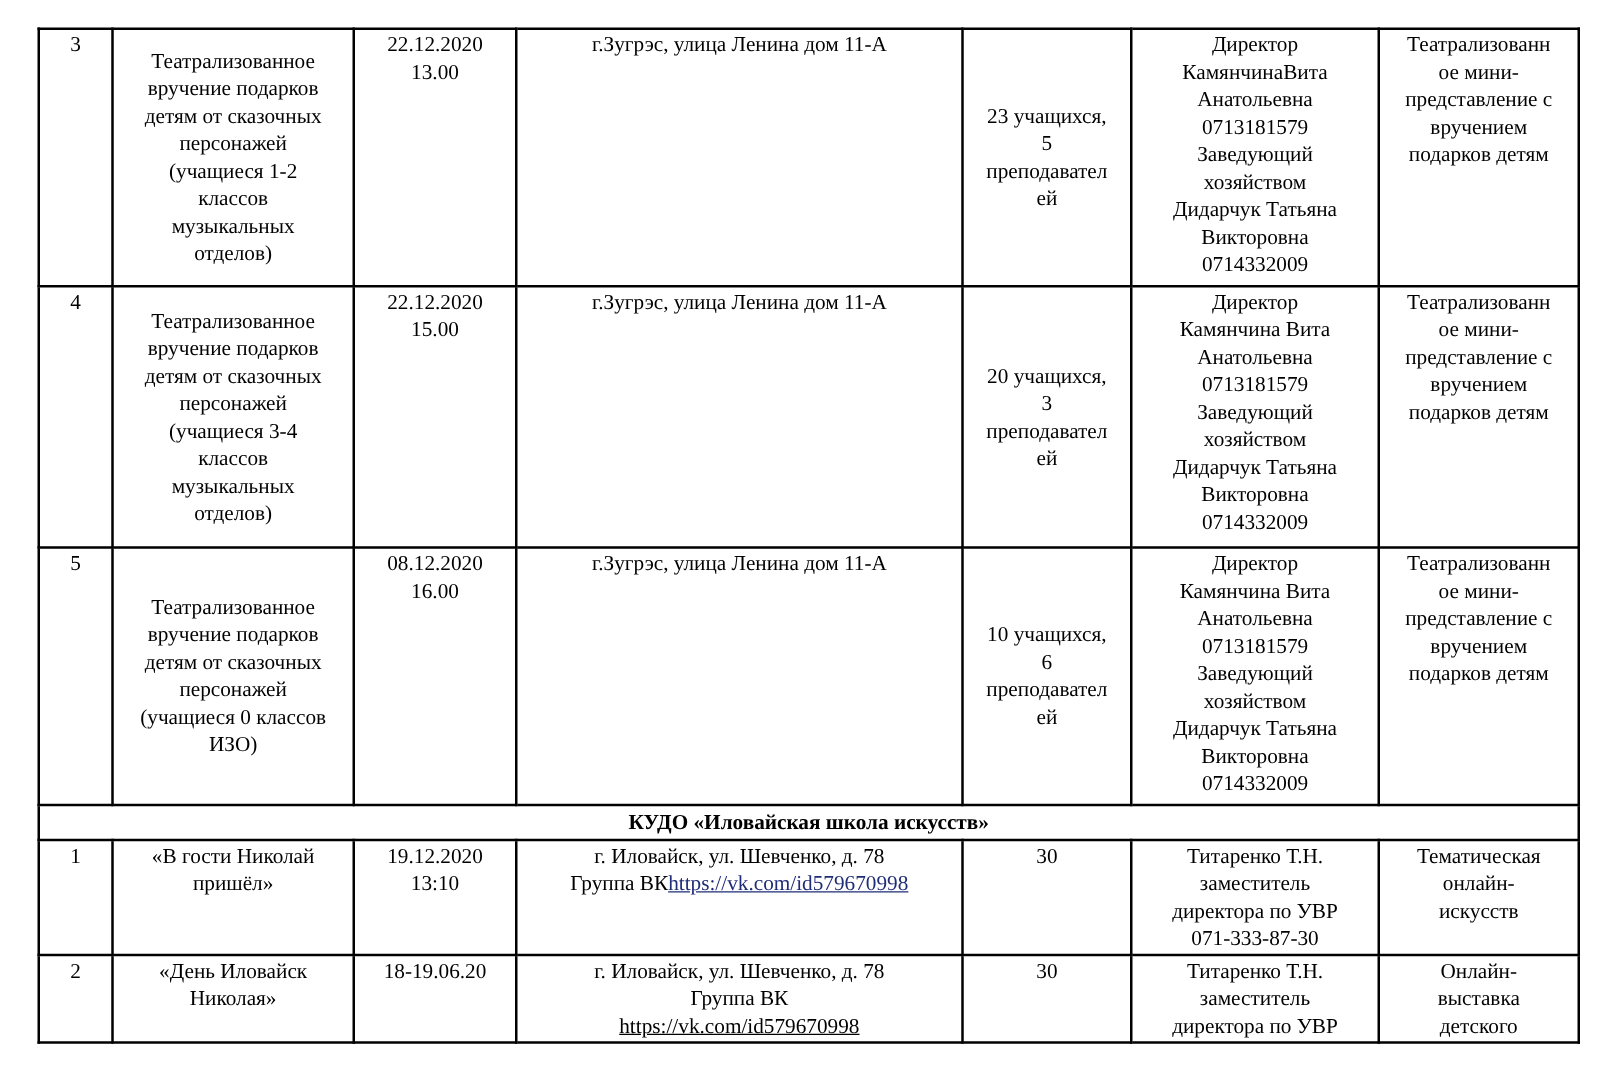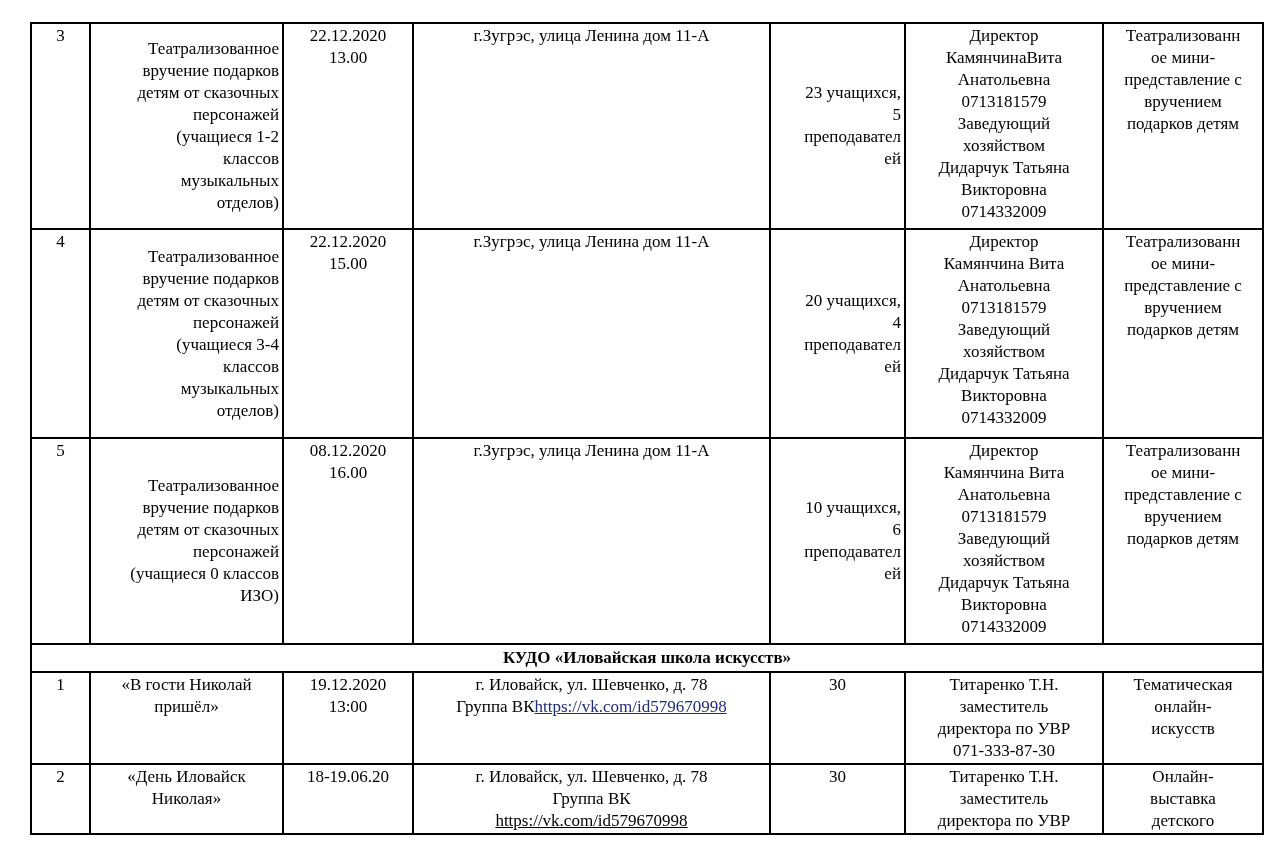--- a/index.html
+++ b/index.html
@@ -21,21 +21,21 @@
     border: 2px solid #000;
     padding: 1px 3px;
     font-size: 17px;
     line-height: 22px;
     color: #000;
     text-align: center;
     vertical-align: top;
     overflow: hidden;
   }
   .pre { white-space: pre-line; }
-  .v-mid { vertical-align: middle; text-align: right; }
+  .v-mid { vertical-align: middle; }
   .c-section {
     font-weight: bold;
     vertical-align: middle;
     padding: 0 3px;
     font-family: Liberation Serif, serif;
   }
   .link-navy {
     text-decoration: underline;
     cursor: pointer;
   }
@@ -101,21 +101,21 @@
 детям от сказочных
 персонажей
 (учащиеся 3-4
 классов
 музыкальных
 отделов)</td>
     <td class="pre">22.12.2020
 15.00</td>
     <td>г.Зугрэс, улица Ленина дом 11-А</td>
     <td class="pre v-mid">20 учащихся,
-4
+3
 преподавател
 ей</td>
     <td class="pre">Директор
 Камянчина Вита
 Анатольевна
 0713181579
 Заведующий
 хозяйством
 Дидарчук Татьяна
 Викторовна
@@ -160,21 +160,21 @@
 
   <tr style="height:28px">
     <td colspan="7" class="c-section">КУДО «Иловайская школа искусств»</td>
   </tr>
 
   <tr style="height:91px">
     <td>1</td>
     <td class="pre">«В гости Николай
 пришёл»</td>
     <td class="pre">19.12.2020
-13:00</td>
+13:10</td>
     <td>
       <div>г. Иловайск, ул. Шевченко, д. 78</div>
       <div><span>Группа ВК</span><a class="link-navy" style="color: rgb(31, 45, 120);">https://vk.com/id579670998</a></div>
     </td>
     <td>30</td>
     <td class="pre">Титаренко Т.Н.
 заместитель
 директора по УВР
 071-333-87-30</td>
     <td class="pre">Тематическая

